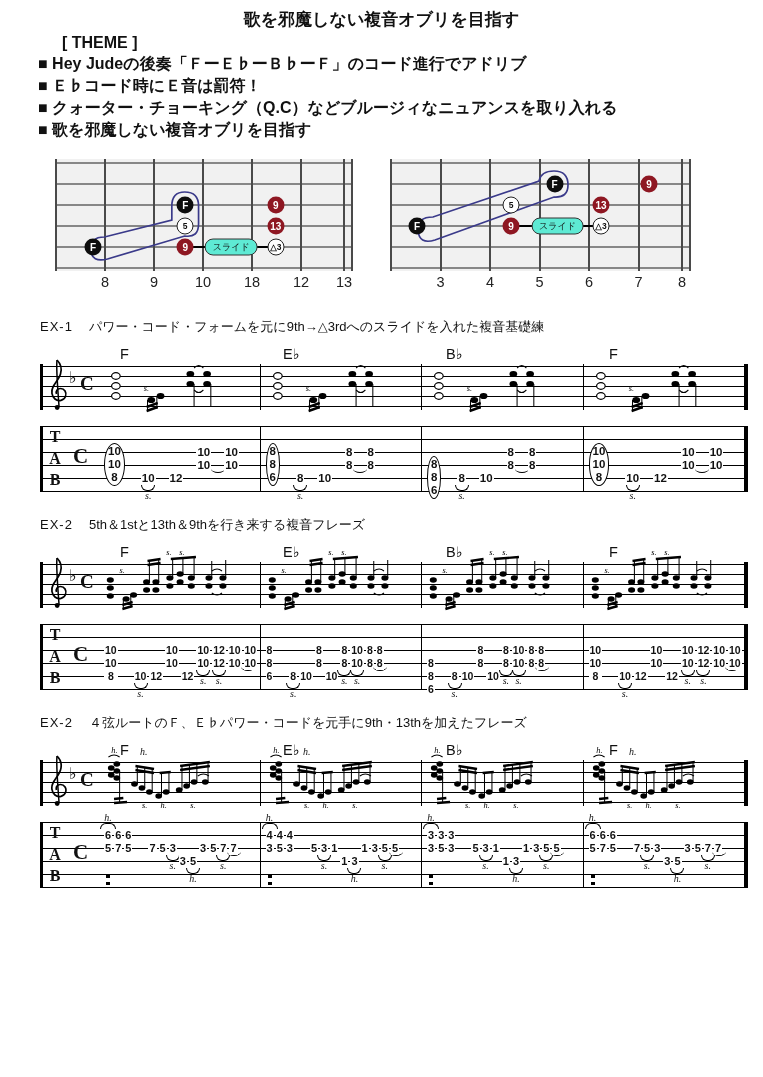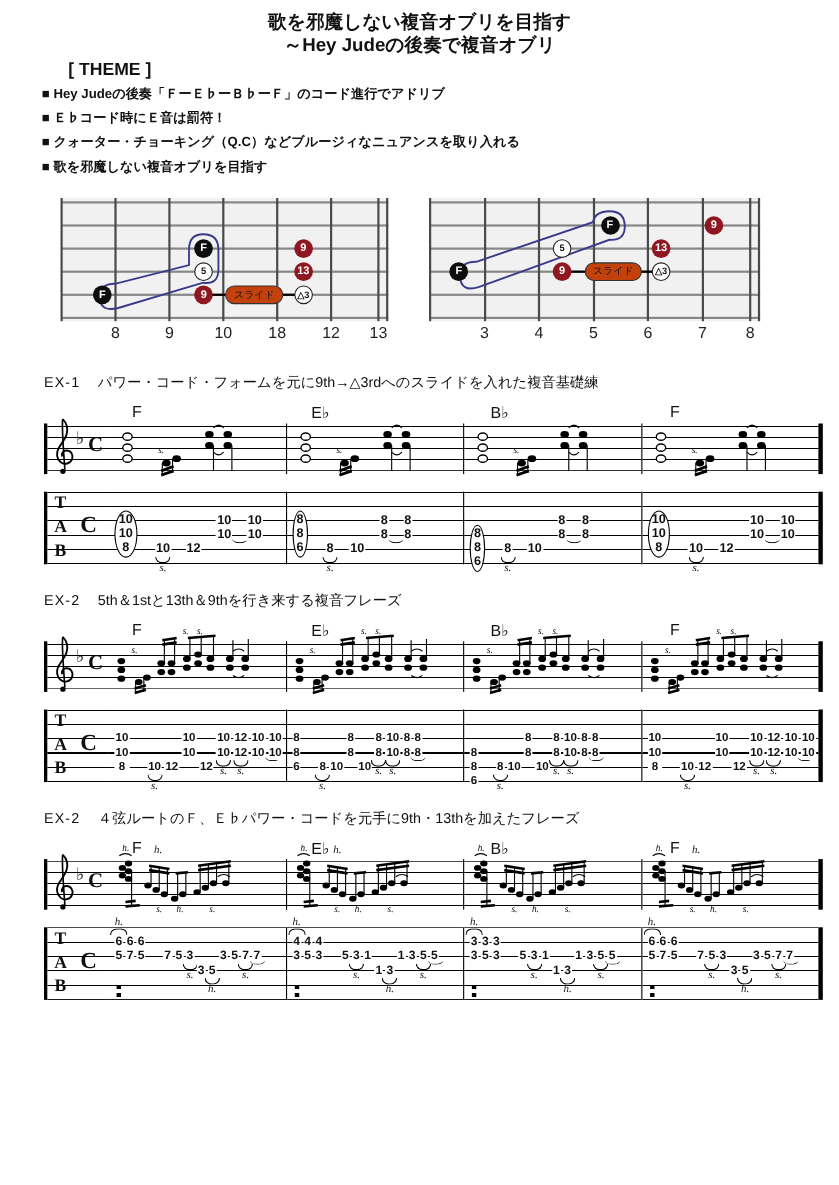--- a/index.html
+++ b/index.html
@@ -2,38 +2,38 @@
 <html><head>
 <meta charset="utf-8">
 <style>
   html,body{margin:0;padding:0;background:#fff;}
   .page{position:relative;width:763px;height:1077px;background:#fff;overflow:hidden;
         font-family:"Liberation Sans",sans-serif;color:#111;}
   .title{margin-top:14px;text-align:center;font-family:"Liberation Serif",serif;
          font-weight:bold;font-size:23px;letter-spacing:1px;}
   .subs{margin-top:9px;text-align:center;font-weight:bold;font-size:17px;line-height:21px;}
   .theme-label{margin:4px 0 0 62px;font-weight:bold;font-size:16px;}
-  .bullets{margin:1px 0 0 38px;font-weight:bold;font-size:12px;line-height:22px;}
+  .bullets{margin:1px 0 0 38px;font-weight:bold;font-size:16px;line-height:22px;}
 
   
   .fb-row{display:flex;margin:18px 0 0 56px;}
   .fretboard{position:relative;}
   .fb1{width:297px;}
   .fb2{width:300px;margin-left:38px;}
   .board{position:relative;height:112px;background:#f1f1f1;}
   .gstring{position:absolute;left:0;right:0;height:2px;background:#878787;}
   .fwire{position:absolute;top:0;bottom:0;width:2px;background:#4a4a4a;}
   .dot{position:absolute;width:17px;height:17px;border-radius:50%;display:flex;
        align-items:center;justify-content:center;font-size:10px;font-weight:bold;
        transform:translate(-50%,-50%);z-index:3;line-height:1;}
   .dot.black{background:#0d0d0d;color:#fff;}
   .dot.red{background:#8e1722;color:#fff;}
   .dot.white{background:#fff;color:#111;border:1.4px solid #222;width:15px;height:15px;font-size:8.5px;}
   .slideline{position:absolute;height:2px;background:#000;z-index:1;}
-  .slidepill{position:absolute;transform:translate(-50%,-50%);background:#c2410c;border:1px solid #333;
+  .slidepill{position:absolute;transform:translate(-50%,-50%);background:#5eead4;border:1px solid #333;
              border-radius:9px;font-size:9px;padding:1px 7px;white-space:nowrap;z-index:2;}
   .outline{position:absolute;left:0;top:0;width:100%;height:100%;z-index:2;pointer-events:none;}
   .fretlabels{position:relative;height:20px;margin-top:3px;}
   .fretlabels span{position:absolute;transform:translateX(-50%);font-size:14.5px;color:#222;}
 
   
   .example{margin:24px 0 5px 40px;width:708px;}
   .ex-caption{font-size:13px;color:#111;}
   .ex-label{letter-spacing:1px;margin-right:16px;}
   .chordrow{display:flex;margin-left:56px;height:18px;margin-top:10px;}
@@ -203,21 +203,20 @@
       <path d="M12 4 C11 12 12.5 30 14 50" fill="none" stroke="#000" stroke-width="1.5"></path>
       <circle cx="12.2" cy="51.5" r="2.4" fill="#000"></circle>
     </symbol>
   </defs>
 </svg>
 
 <div class="page">
 
   <div class="subs">
     <div>歌を邪魔しない複音オブリを目指す</div>
-    <div>～Hey Judeの後奏で複音オブリ</div>
   </div>
   <div class="theme-label">[ THEME ]</div>
   <div class="bullets">
     <div>■ Hey Judeの後奏「ＦーＥ♭ーＢ♭ーＦ」のコード進行でアドリブ</div>
     <div>■ Ｅ♭コード時にＥ音は罰符！</div>
     <div>■ クォーター・チョーキング（Q.C）などブルージィなニュアンスを取り入れる</div>
     <div>■ 歌を邪魔しない複音オブリを目指す</div>
   </div>
 
   <div class="fb-row">

